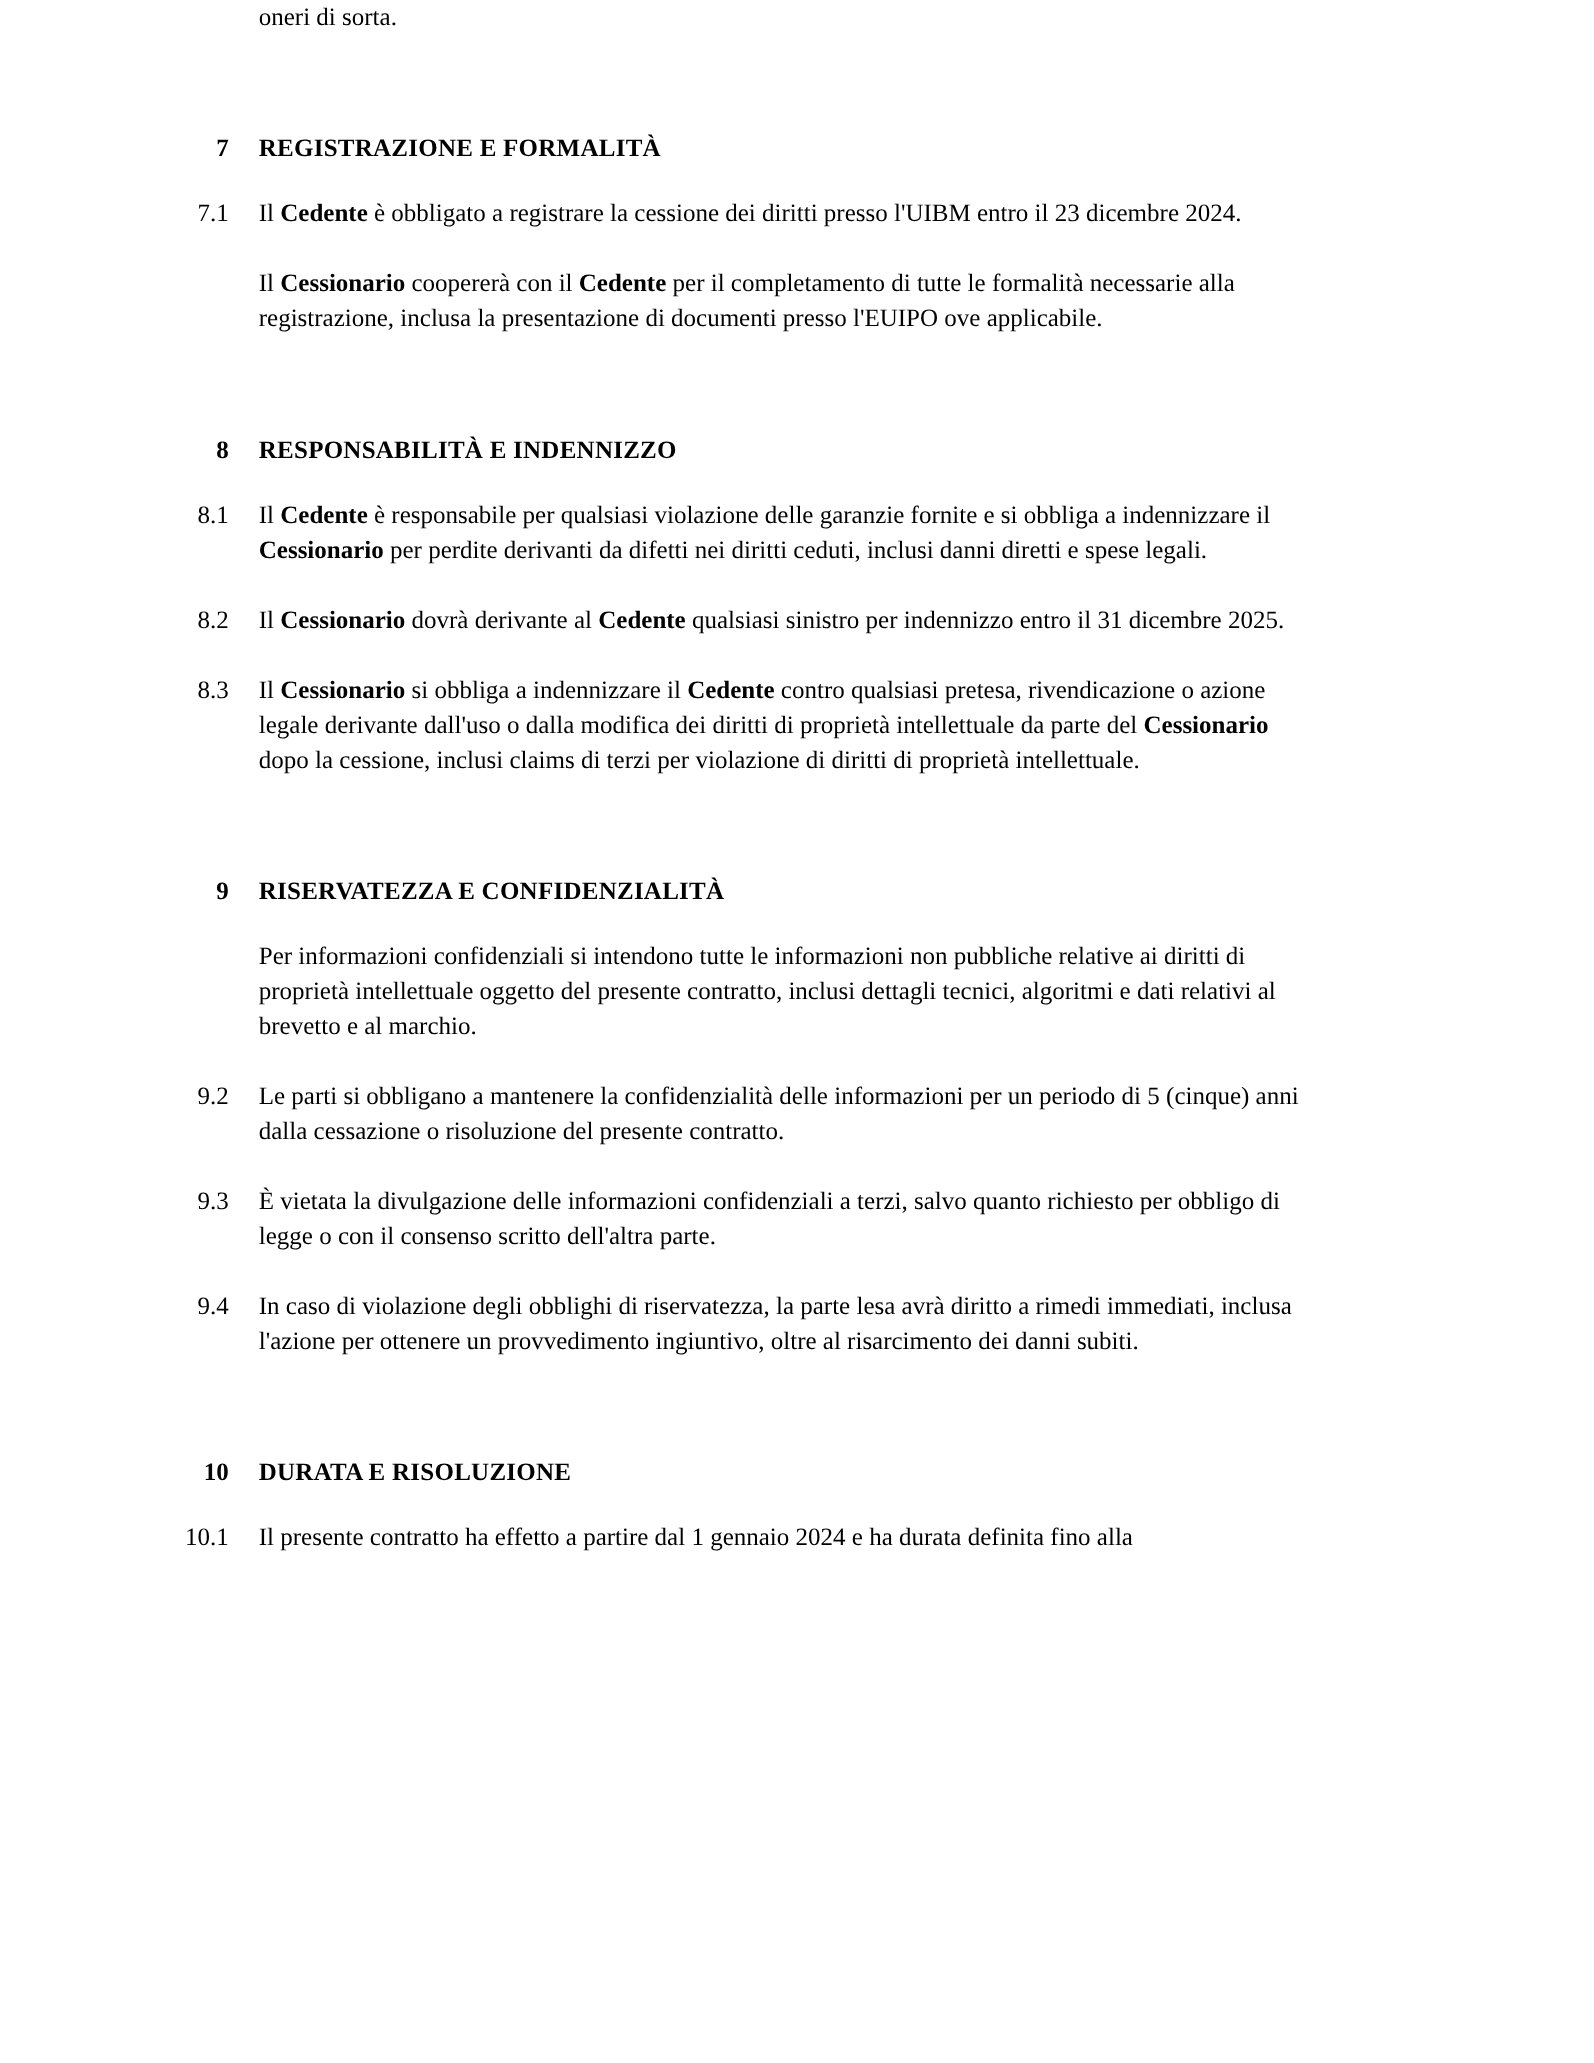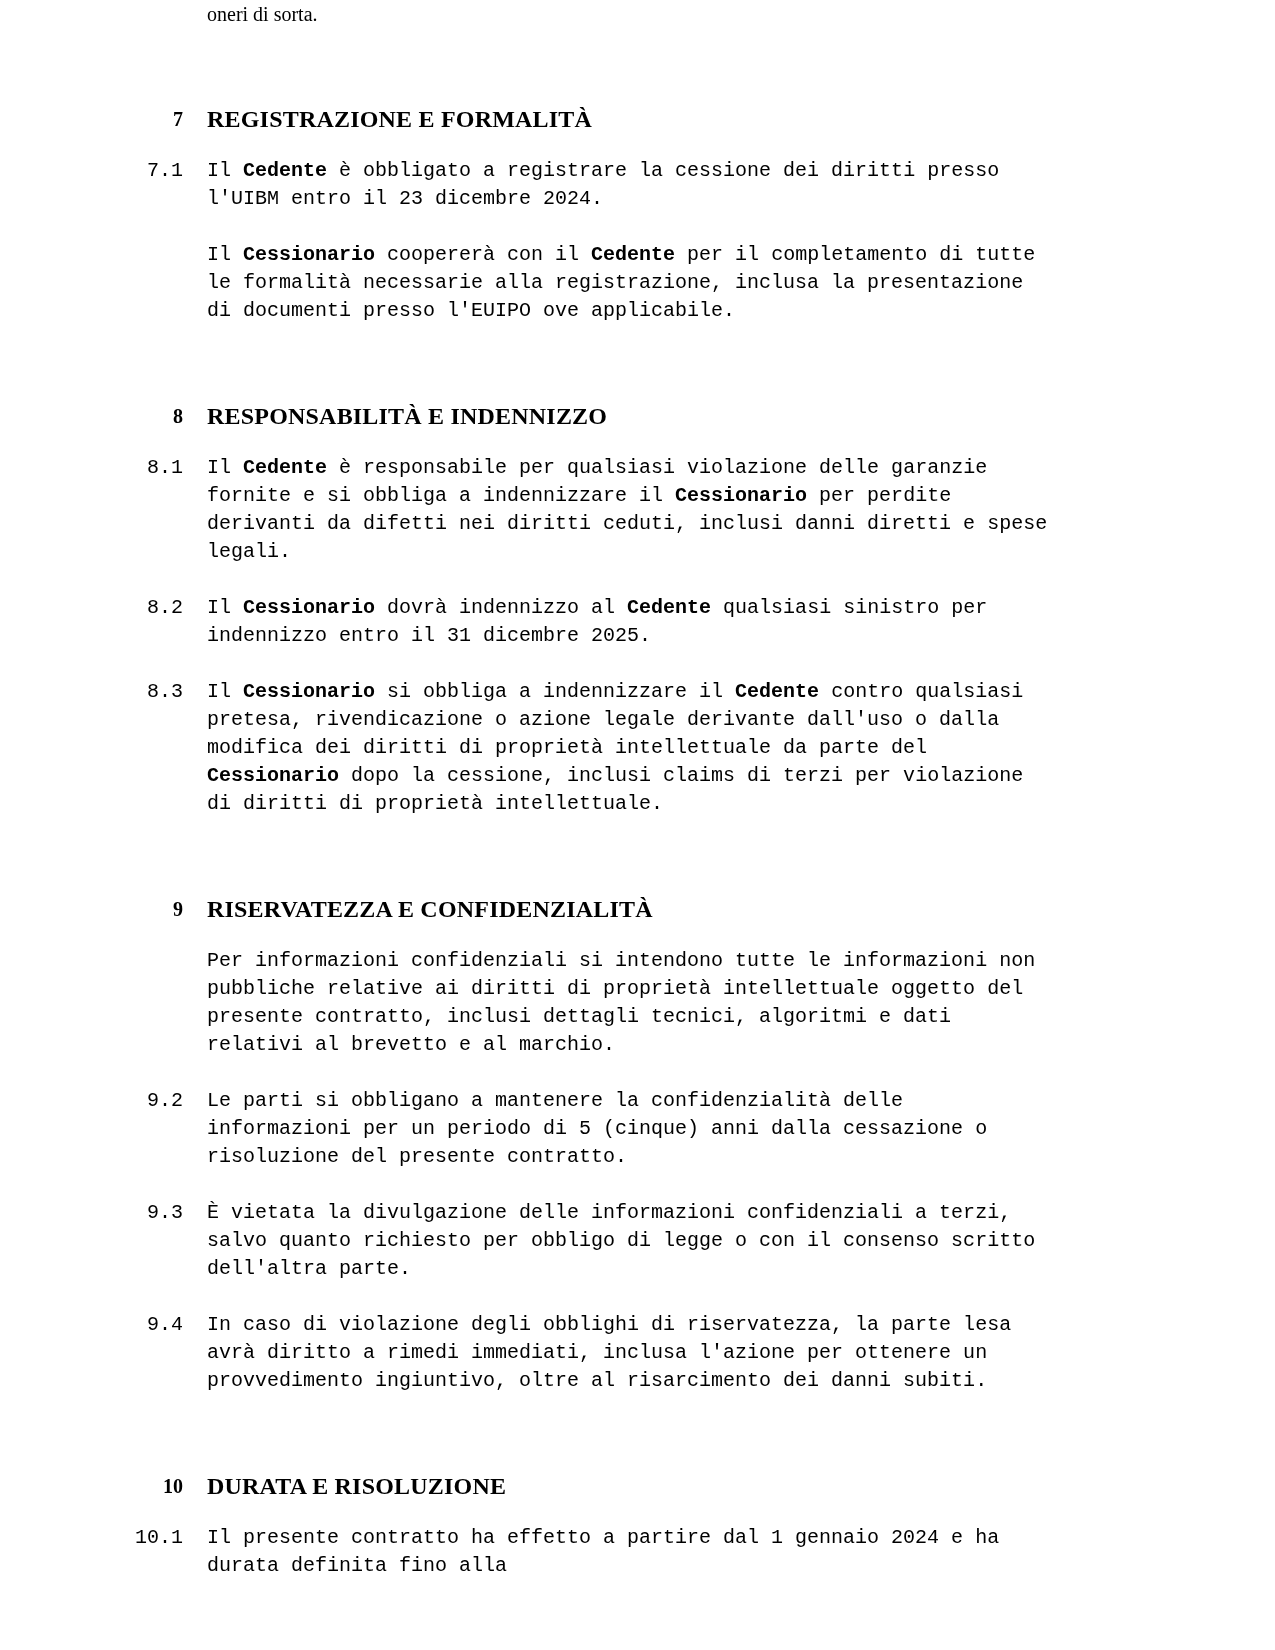--- a/index.html
+++ b/index.html
@@ -25,28 +25,28 @@
   .row > .num {
     grid-column: 1;
     text-align: right;
   }
   .row > .text {
     grid-column: 2;
     padding-left: 24px;
     text-align: left;
   }
   .frag-row { margin-bottom: 28px; }
-  .clause { margin-bottom: 28px; font-family: Liberation Mono, monospace; }
+  .clause { margin-bottom: 28px; }
   .heading-row {
     margin-top: 77px;
     margin-bottom: 24px;
     font-weight: bold;
   }
   .heading-row .text {
-    font-size: 24px;
+    font-size: 20px;
     line-height: 28px;
     font-weight: bold;
     letter-spacing: 0.2px;
   }
   strong { font-weight: bold; }
 </style>
 </head>
 <body>
 
 <div class="page">
@@ -71,21 +71,21 @@
         <div class="row heading-row">
           <div class="num">8</div>
           <h2 class="text">RESPONSABILITÀ E INDENNIZZO</h2>
         </div>
         <div class="row clause">
           <div class="num">8.1</div>
           <p class="text"><span class="run">Il </span><strong class="run">Cedente</strong><span class="run"> è responsabile per qualsiasi violazione delle garanzie fornite e si obbliga a indennizzare il </span><strong class="run">Cessionario</strong><span class="run"> per perdite derivanti da difetti nei diritti ceduti, inclusi danni diretti e spese legali.</span></p>
         </div>
         <div class="row clause">
           <div class="num">8.2</div>
-          <p class="text"><span class="run">Il </span><strong class="run">Cessionario</strong><span class="run"> dovrà indennizzo al </span><strong class="run">Cedente</strong><span class="run"> qualsiasi sinistro per indennizzo entro il 31 dicembre 2025.</span></p>
+          <p class="text"><span class="run">Il </span><strong class="run">Cessionario</strong><span class="run"> dovrà derivante al </span><strong class="run">Cedente</strong><span class="run"> qualsiasi sinistro per indennizzo entro il 31 dicembre 2025.</span></p>
         </div>
         <div class="row clause">
           <div class="num">8.3</div>
           <p class="text"><span class="run">Il </span><strong class="run">Cessionario</strong><span class="run"> si obbliga a indennizzare il </span><strong class="run">Cedente</strong><span class="run"> contro qualsiasi pretesa, rivendicazione o azione legale derivante dall'uso o dalla modifica dei diritti di proprietà intellettuale da parte del </span><strong class="run">Cessionario</strong><span class="run"> dopo la cessione, inclusi claims di terzi per violazione di diritti di proprietà intellettuale.</span></p>
         </div>
       </section>
       <section class="section">
         <div class="row heading-row">
           <div class="num">9</div>
           <h2 class="text">RISERVATEZZA E CONFIDENZIALITÀ</h2>

